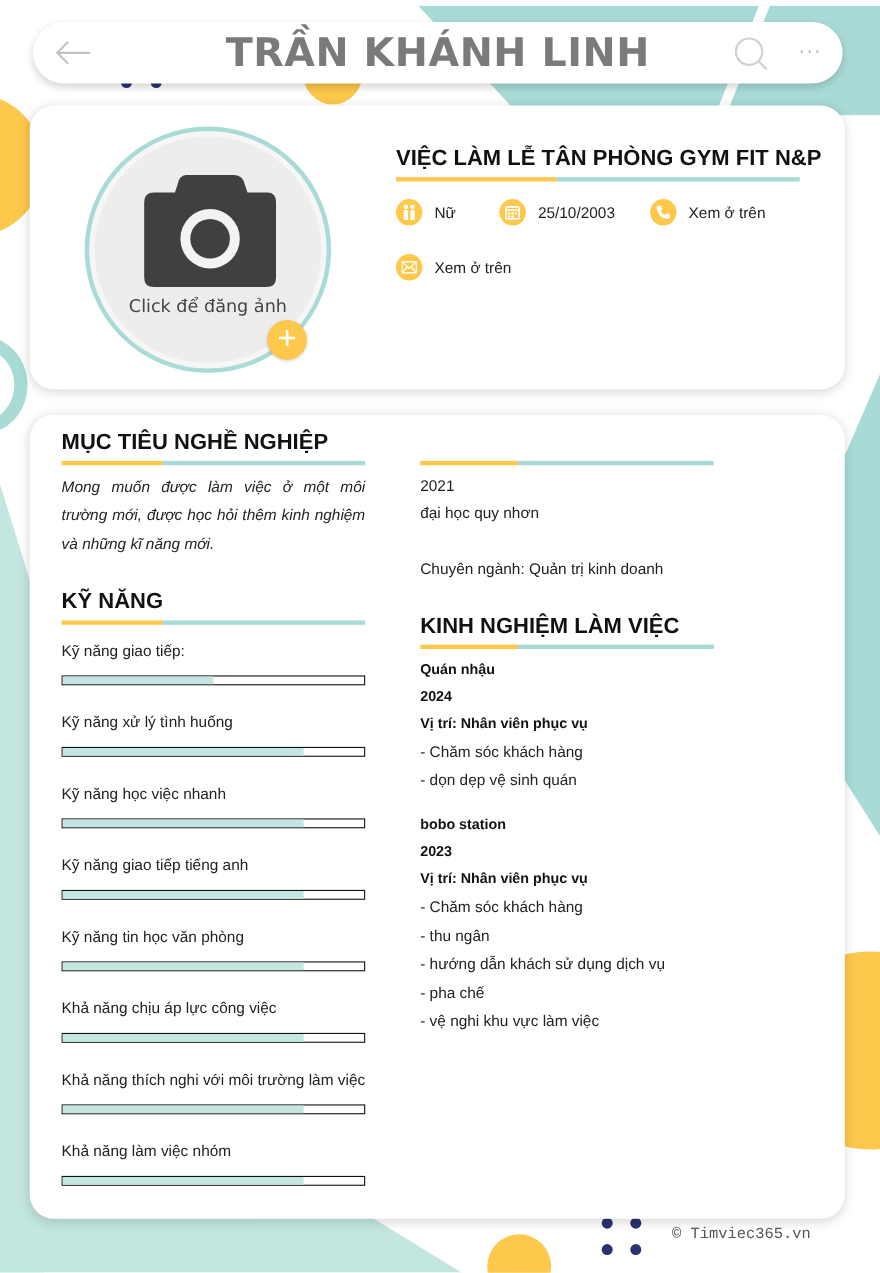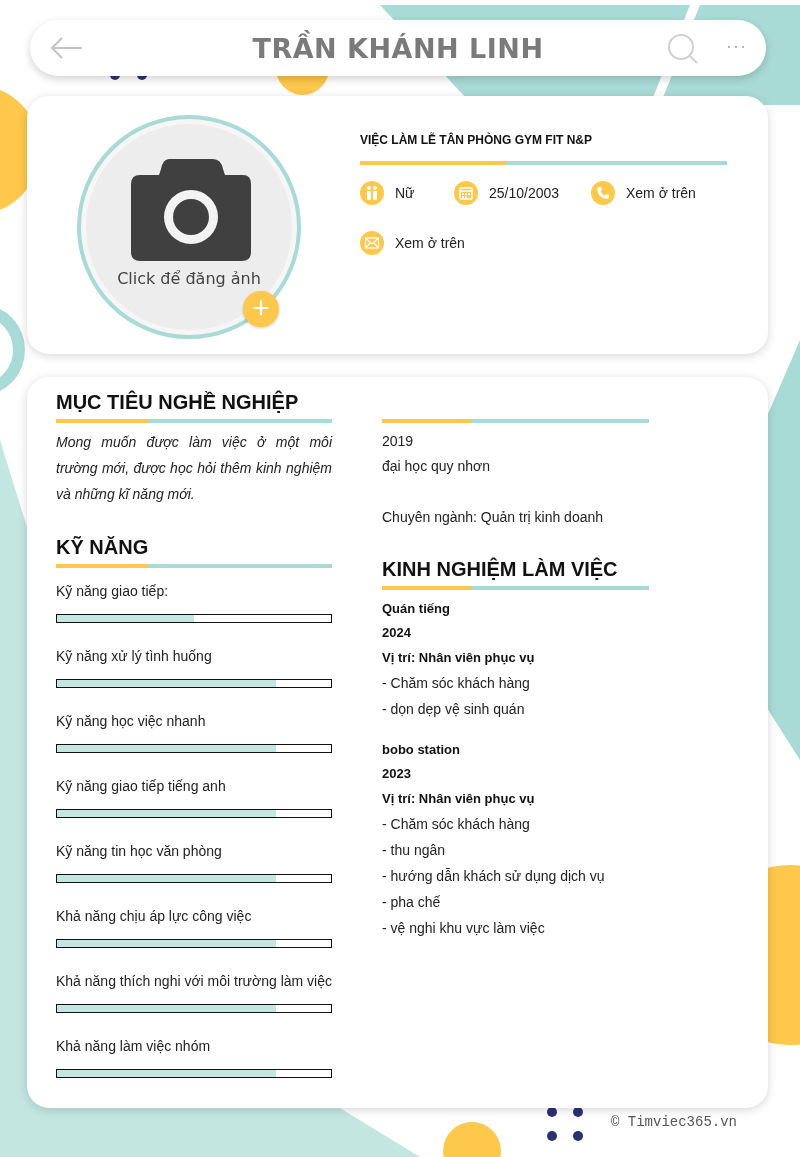--- a/index.html
+++ b/index.html
@@ -51,21 +51,21 @@
     background: #fff; border-radius: 28px;
     box-shadow: 0 3px 8px rgba(0,0,0,0.18);
     display: flex; align-items: center; justify-content: center;
   }
   .header .back {
     position: absolute; left: 18px; top: 13px; width: 36px; height: 30px;
     color: #bbb; font-size: 34px; line-height: 26px;
   }
   .header .title {
     font-family: "DejaVu Sans", sans-serif; font-weight: bold;
-    font-size: 27px; color: #7a7a7a; letter-spacing: 0.5px;
+    font-size: 36px; color: #7a7a7a; letter-spacing: 0.5px;
   }
   .header .search { position: absolute; left: 636px; top: 12px; width: 34px; height: 34px; }
   .header .more { position: absolute; left: 696px; top: 16px; color: #aaa; font-size: 18px; letter-spacing: 1px; }
 
   
   .card {
     position: absolute; background: #fff; border-radius: 22px;
     box-shadow: 0 2px 10px rgba(0,0,0,0.16);
   }
   .card-profile { left: 27px; top: 96px; width: 741px; height: 258px; }
@@ -83,21 +83,21 @@
     font-family: "DejaVu Sans", sans-serif; font-size: 16px; color: #444;
   }
   .avatar .plus {
     position: absolute; left: 162px; top: 172px; width: 36px; height: 36px; border-radius: 50%;
     background: #fdc84b; color: #fff; font-size: 30px; line-height: 34px; text-align: center;
     box-shadow: 0 1px 3px rgba(0,0,0,0.2);
   }
 
   .job-title {
     position: absolute; left: 333px; top: 37px;
-    font-weight: bold; font-size: 12px; color: #111;
+    font-weight: bold; font-size: 20px; color: #111;
   }
   .underline { position: absolute; height: 4px; display: flex; }
   .underline .y { background: #fdc84b; height: 100%; }
   .underline .t { background: #a9dbd6; height: 100%; flex: 1; }
 
   .info { position: absolute; display: flex; align-items: center; font-size: 14px; color: #222; }
   .info .ic {
     width: 24px; height: 24px; border-radius: 50%; background: #fdc84b;
     display: flex; align-items: center; justify-content: center; margin-right: 11px;
   }
@@ -273,31 +273,31 @@
 
   <div class="skill-label" style="top:661px">Khả năng làm việc nhóm</div>
   <div class="skill-bar" style="top:692px">
       <div class="fill" style="width:80%"></div>
     </div>
 
   <div class="underline" style="left:355px;top:42px;width:267px">
     <div class="y" style="width:89px"></div>
       <div class="t"></div>
   </div>
-  <div class="line" style="left:355px;top:56px">2019</div>
+  <div class="line" style="left:355px;top:56px">2021</div>
   <div class="line" style="left:355px;top:81px">đại học quy nhơn</div>
   <div class="line" style="left:355px;top:132px">Chuyên ngành: Quản trị kinh doanh</div>
 
   <div class="sec-title" style="left:355px;top:181px">KINH NGHIỆM LÀM VIỆC</div>
   <div class="underline" style="left:355px;top:209px;width:267px">
     <div class="y" style="width:89px"></div>
       <div class="t"></div>
   </div>
 
-  <div class="line b" style="left:355px;top:224px">Quán tiếng</div>
+  <div class="line b" style="left:355px;top:224px">Quán nhậu</div>
   <div class="line b" style="left:355px;top:248px">2024</div>
   <div class="line b" style="left:355px;top:273px">Vị trí: Nhân viên phục vụ</div>
   <div class="line" style="left:355px;top:298px">- Chăm sóc khách hàng</div>
   <div class="line" style="left:355px;top:324px">- dọn dẹp vệ sinh quán</div>
 
   <div class="line b" style="left:355px;top:365px">bobo station</div>
   <div class="line b" style="left:355px;top:389px">2023</div>
   <div class="line b" style="left:355px;top:414px">Vị trí: Nhân viên phục vụ</div>
   <div class="line" style="left:355px;top:439px">- Chăm sóc khách hàng</div>
   <div class="line" style="left:355px;top:465px">- thu ngân</div>

